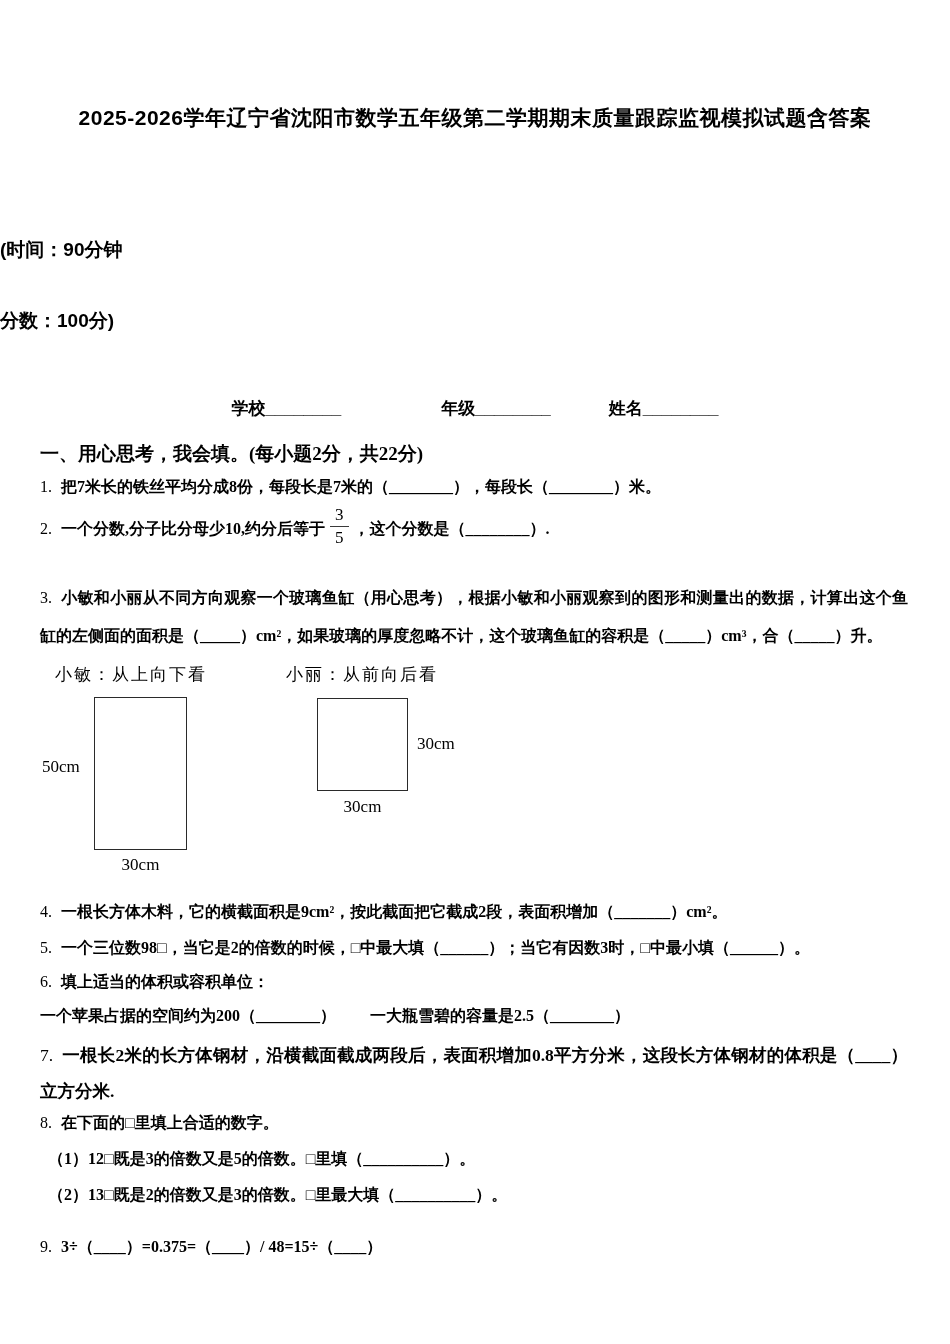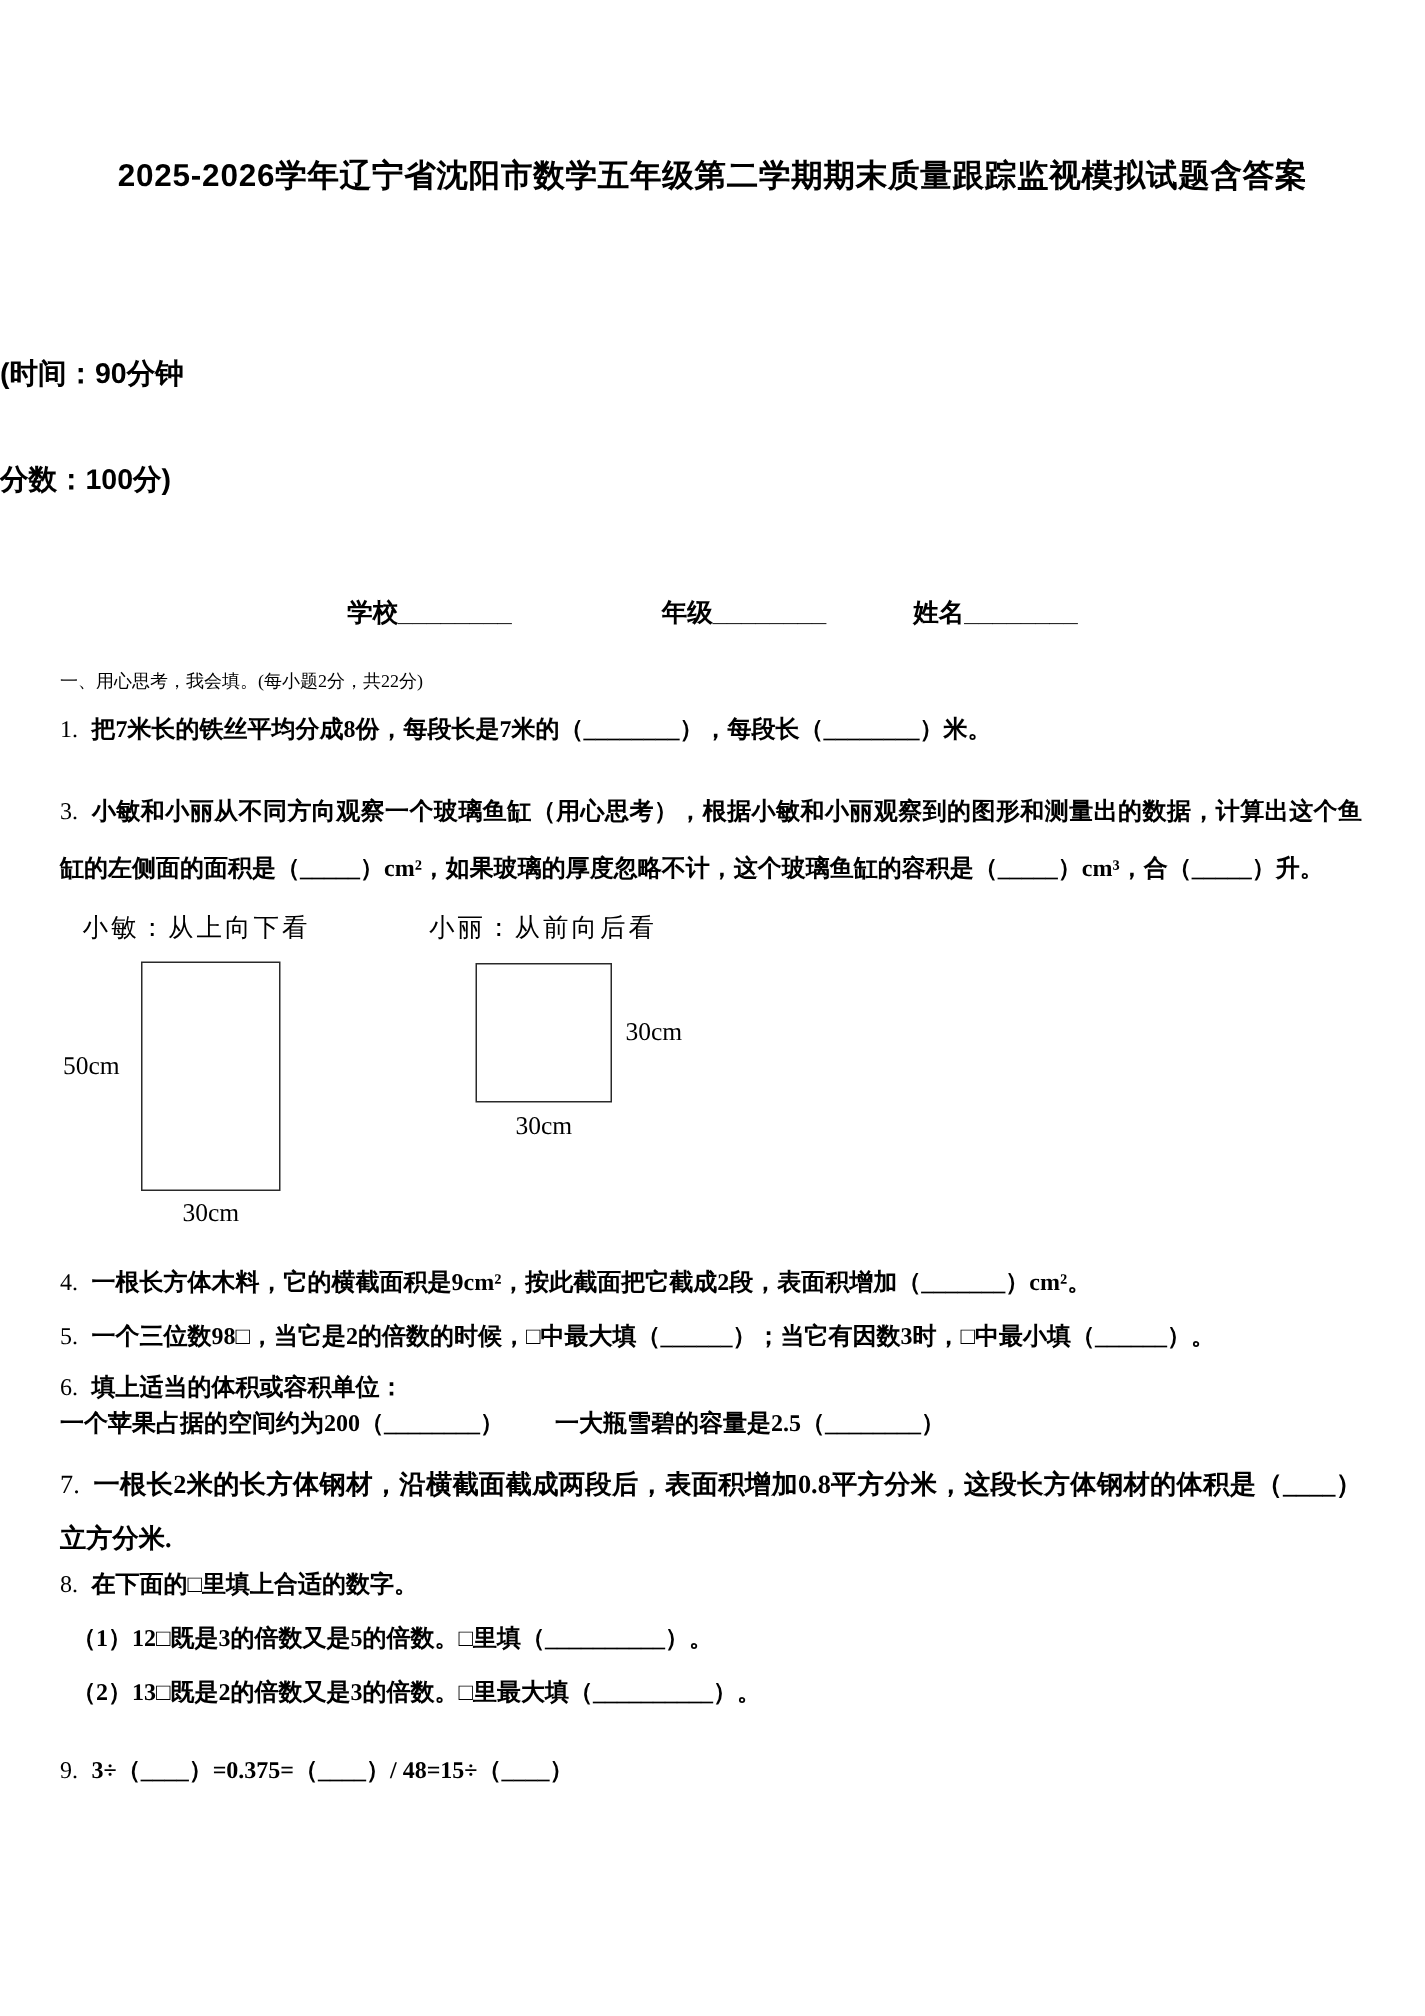--- a/index.html
+++ b/index.html
@@ -43,41 +43,41 @@
     font-weight: 700;
     font-size: 17px;
     line-height: 23px;
   }
   .fields .field-school { margin-right: 100px; }
   .fields .field-grade  { margin-right: 58px; }
   
   .sec-heading {
     margin-top: 22px;
     padding: 0 42px 0 40px;
-    font-weight: 400;
-    font-size: 12px;
+    font-weight: 700;
+    font-size: 19px;
     line-height: 24px;
   }
   .q-line {
     padding: 0 42px 0 40px;
     font-weight: 700;
     font-size: 16px;
     line-height: 24px;
   }
   .q-num {
     font-weight: 400;
     margin-right: 9px;
   }
   .q1 { margin-top: 9px; }
   .q2 { margin-top: 6px; }
   .q3 { margin-top: 24px; line-height: 38px; text-align: justify; }
   .q4 { margin-top: 9px; }
   .q5 { margin-top: 12px; }
   .q6 { margin-top: 10px; }
-  .q6b { }
+  .q6b { margin-top: 10px; }
   .q6b .part2 { margin-left: 34px; }
   .q7 { margin-top: 9px; font-size: 17.5px; line-height: 36px; text-align: justify; }
   .q8 { margin-top: 2px; }
   .q8sub { margin-top: 12px; padding-left: 48px; }
   .q9 { margin-top: 28px; }
   
   .frac {
     display: inline-block;
     vertical-align: middle;
     text-align: center;
@@ -125,20 +125,23 @@
     <span class="field-grade">年级________</span>
     <span>姓名________</span>
   </div>
 
   <div class="sec-heading">一、用心思考，我会填。(每小题2分，共22分)</div>
 
   <div class="q-line q1">
     <span class="q-num">1.</span><span>把7米长的铁丝平均分成8份，每段长是7米的（________），每段长（________）米。</span>
   </div>
 
+  <div class="q-line q2">
+    <span class="q-num">2.</span><span>一个分数,分子比分母少10,约分后等于</span><span class="frac"><span class="frac-num">3</span><span class="frac-den">5</span></span><span>，这个分数是（________）.</span>
+  </div>
 
   <div class="q-line q3">
     <span class="q-num">3.</span><span>小敏和小丽从不同方向观察一个玻璃鱼缸（用心思考），根据小敏和小丽观察到的图形和测量出的数据，计算出这个鱼缸的左侧面的面积是（_____）cm²，如果玻璃的厚度忽略不计，这个玻璃鱼缸的容积是（_____）cm³，合（_____）升。</span>
   </div>
 
   <div class="figure">
     <div class="fig-caption cap-left">小敏：从上向下看</div>
     <div class="fig-caption cap-right">小丽：从前向后看</div>
     <div class="rect rect-top-view"></div>
     <div class="rect rect-front-view"></div>

